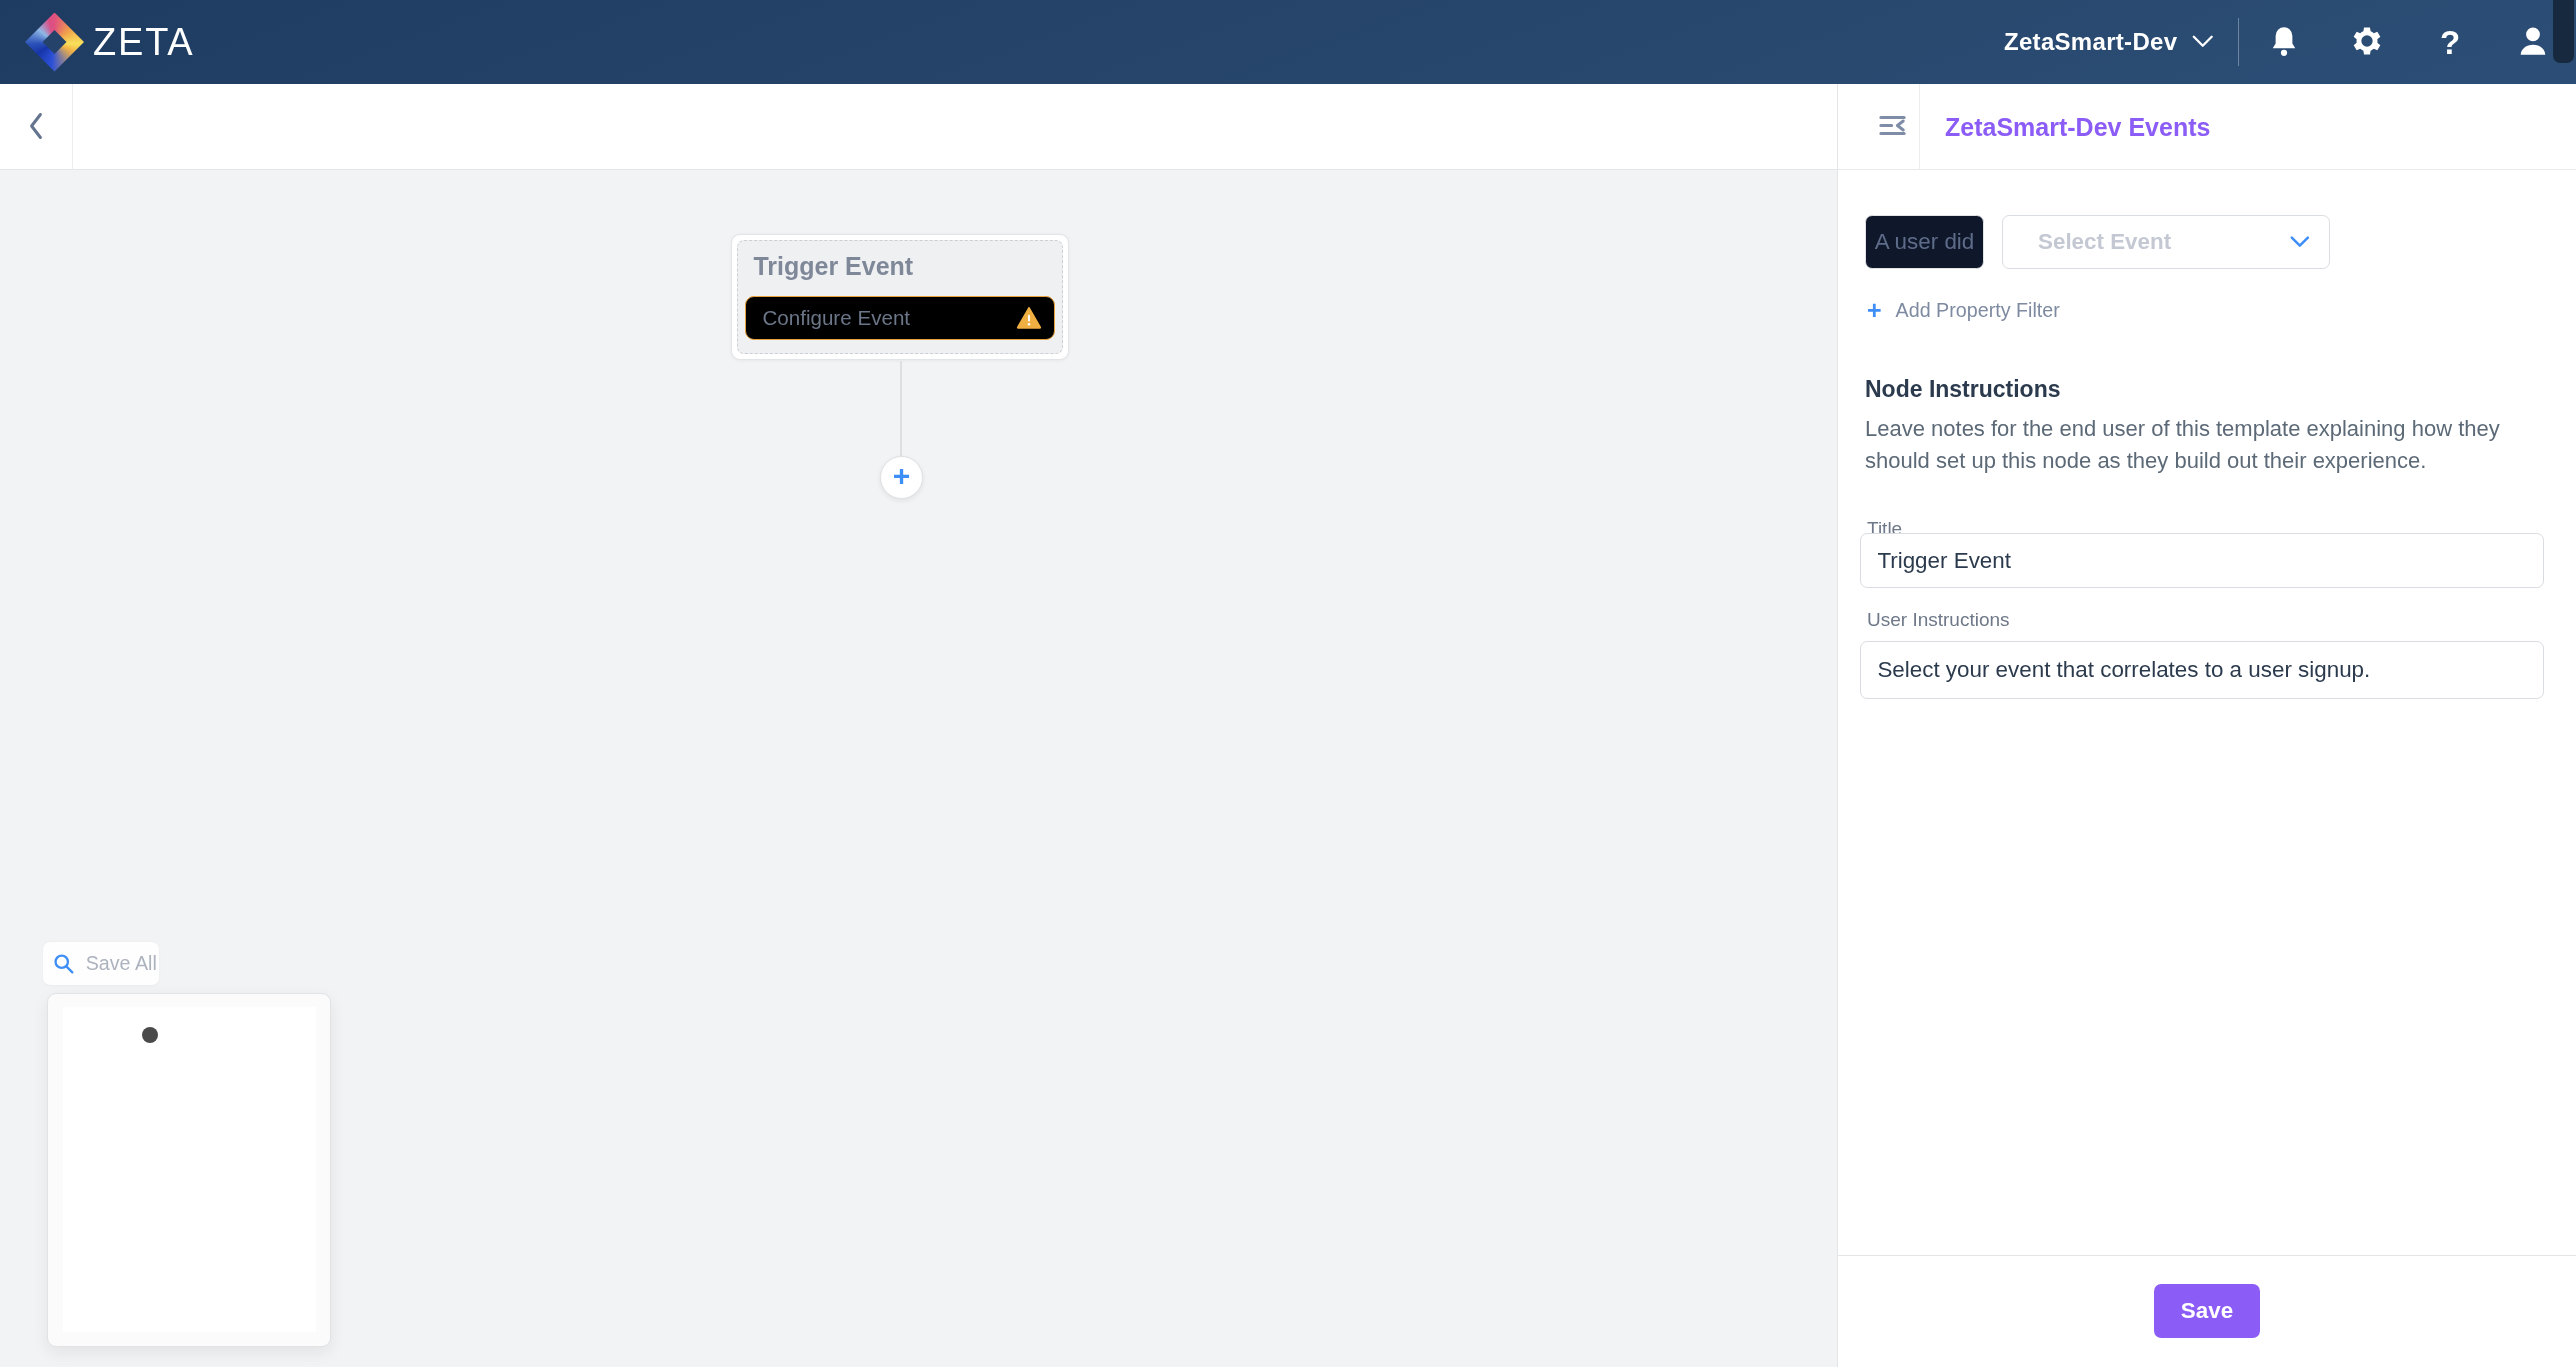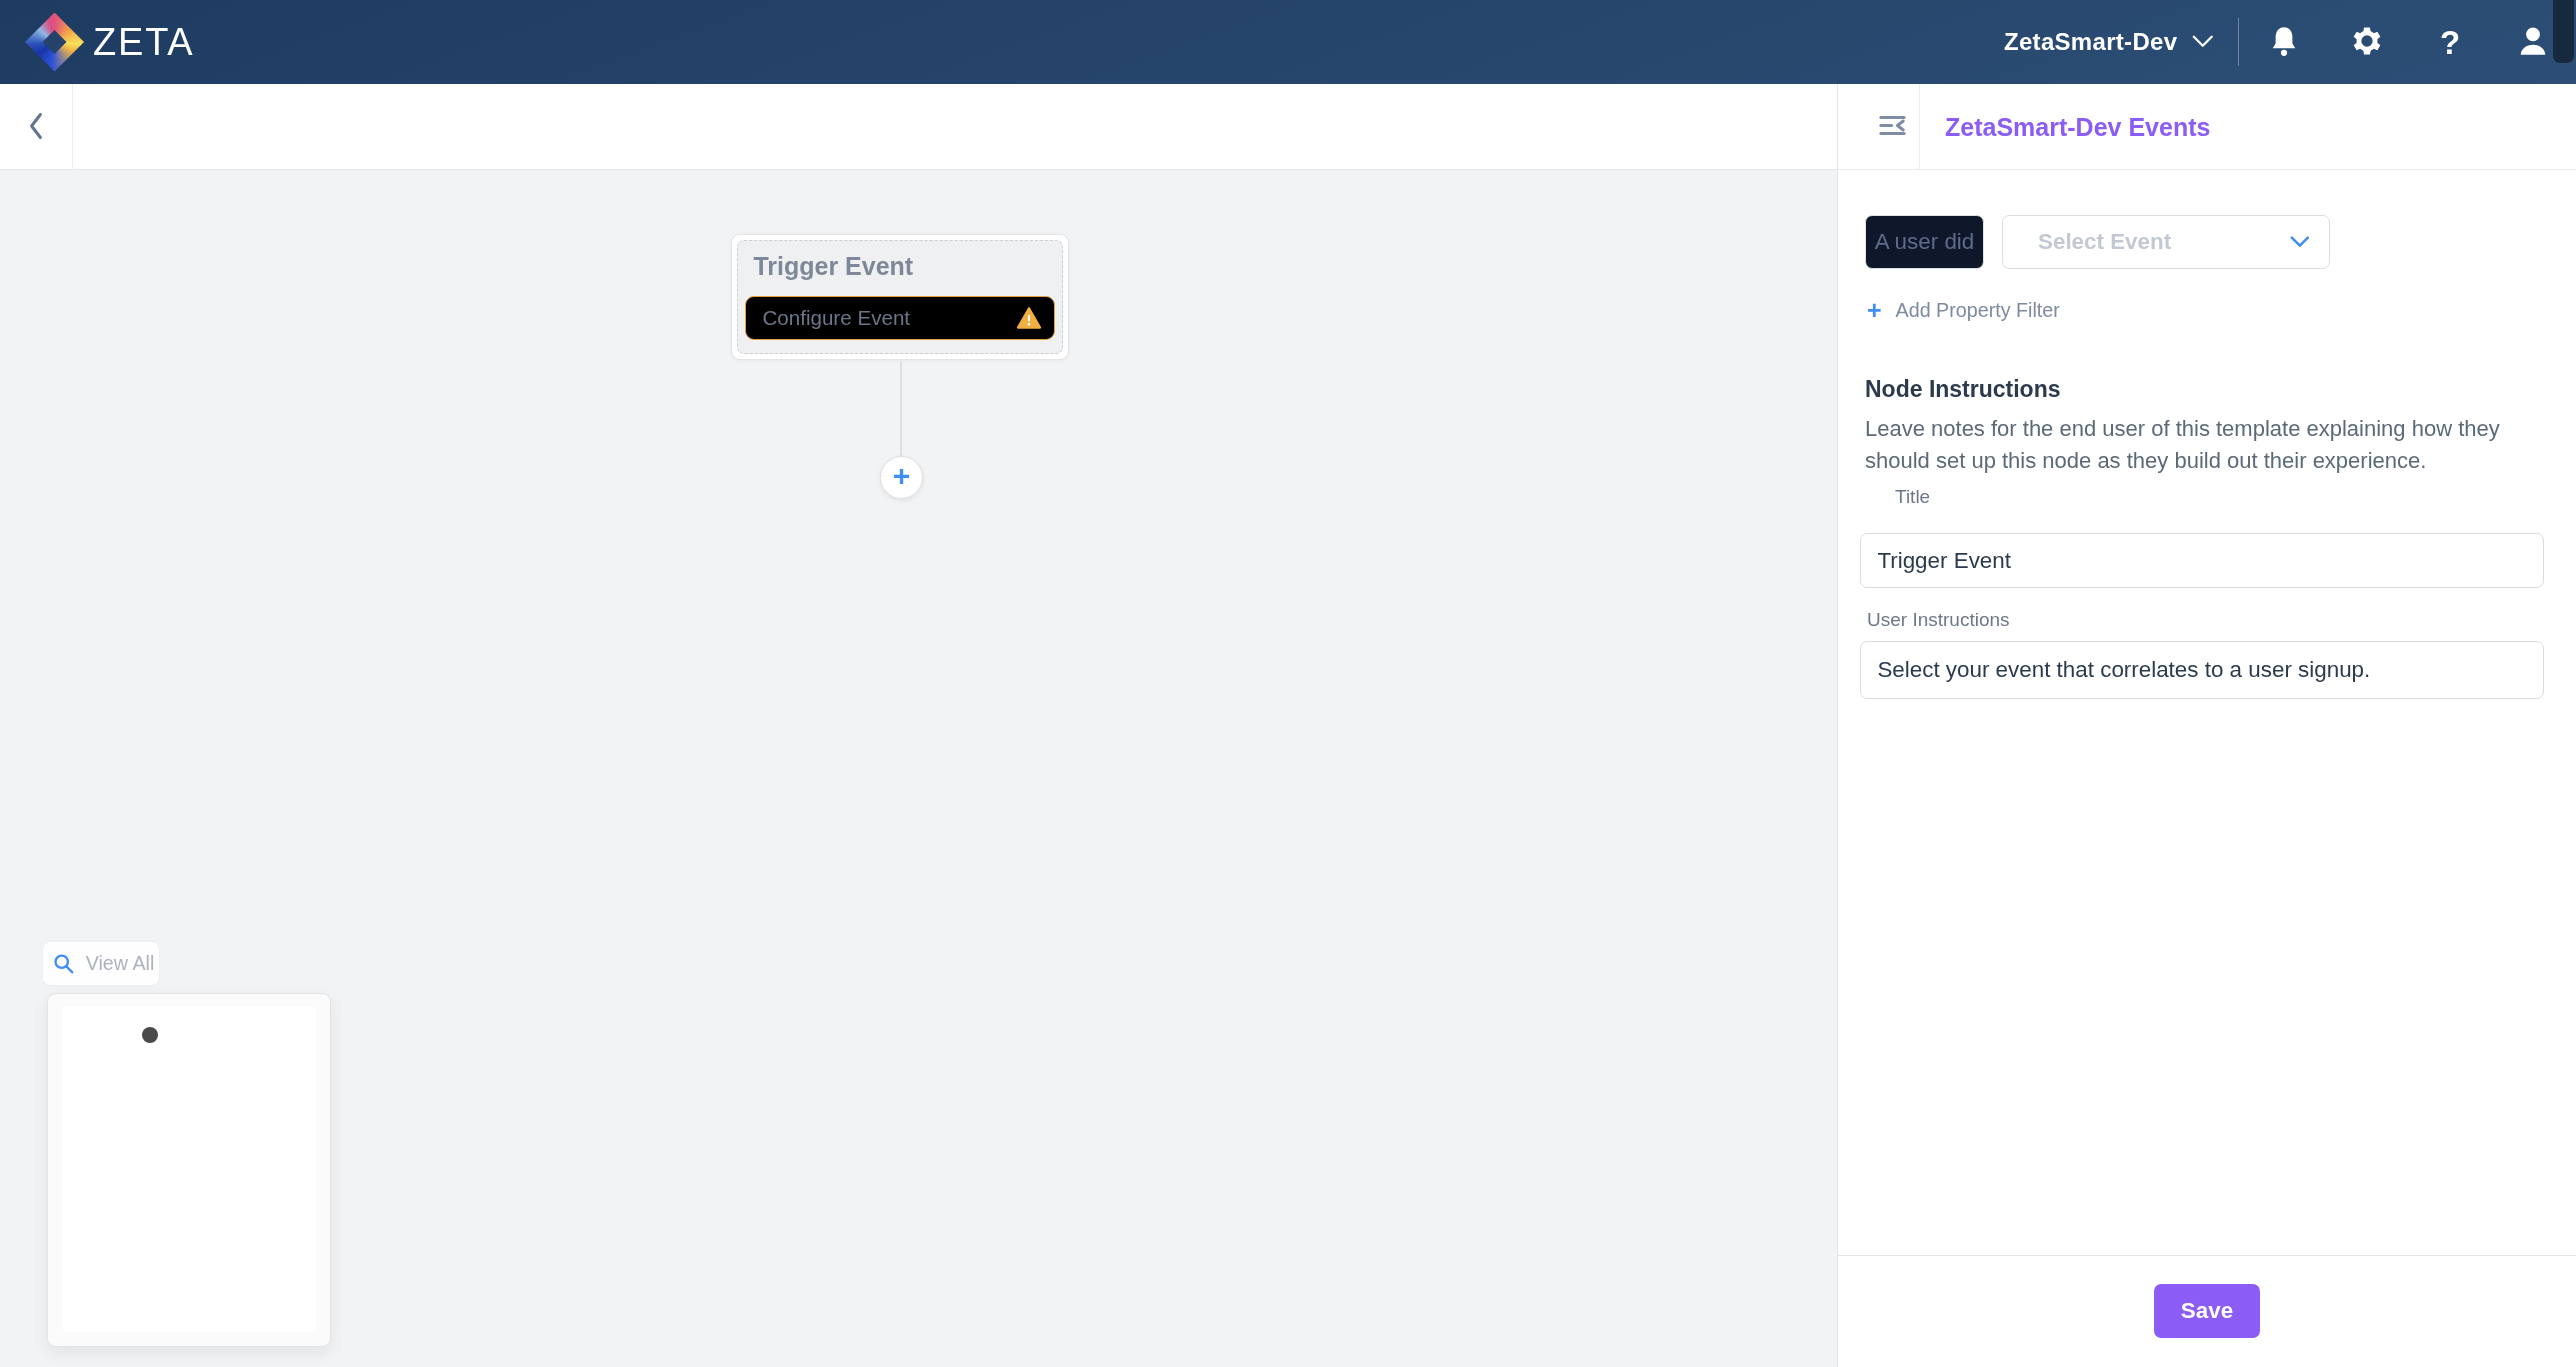--- a/index.html
+++ b/index.html
@@ -84,21 +84,21 @@
   .event-select-chevron { position:absolute; right:19.7px; top:50%; transform:translateY(-50%); display:flex; }
 
   .add-filter { position:absolute; left:29px; top:213px; height:27px; display:flex; align-items:center; cursor:pointer; }
   .add-filter-plus { color:#3E8EF7; font-size:25px; font-weight:700; line-height:1; }
   .add-filter-label { margin-left:14px; font-size:19.7px; color:#7D8AA0; }
 
   .section-heading { position:absolute; left:27px; top:292px; font-size:23px; font-weight:700; color:#2B3A4D; }
   .section-desc { position:absolute; left:27px; top:329px; width:655px; font-size:22px; line-height:32px; color:#5C6977; }
 
   .field-label { position:absolute; left:29px; font-size:19px; color:#6E7888; }
-  .label-title { top:402px;margin-left:28px; }
+  .label-title { top:434px; }
   .label-user { top:525px; }
   .text-input { position:absolute; left:22.4px; width:684px; height:55px; background:#FFFFFF;
        border:0.9px solid #D9DCE0; border-radius:7.2px; padding:0 16px; font-family:"Liberation Sans",sans-serif;
        font-size:22.4px; color:#2B3A4D; outline:none; }
   .input-title { top:449px; }
   .input-user { top:557px; height:58px; }
 
   .panel-footer { position:absolute; left:0; bottom:0; width:100%; height:113px; border-top:0.9px solid #E4E5E7; }
   .save-btn { position:absolute; left:50%; top:28px; transform:translateX(-50%); width:106px; height:54px;
        background:#8b5cf6; border:none; border-radius:7.2px; color:#FFFFFF; font-size:22.4px; font-weight:700;
@@ -188,21 +188,21 @@
 
     <div class="add-node-btn">
       <span class="add-node-glyph">+</span>
     </div>
 
     <div class="canvas-search">
       <svg width="23" height="23" viewBox="0 0 26 26">
           <circle cx="11" cy="11" r="7" fill="none" stroke="#3E8EF7" stroke-width="2.6"></circle>
           <line x1="16.2" y1="16.2" x2="23" y2="23" stroke="#3E8EF7" stroke-width="2.6" stroke-linecap="round"></line>
         </svg>
-      <span class="search-placeholder">View All</span>
+      <span class="search-placeholder">Save All</span>
     </div>
 
     <div class="minimap">
       <div class="minimap-inner">
         <div class="minimap-dot"></div>
       </div>
     </div>
 
   </div>
 

